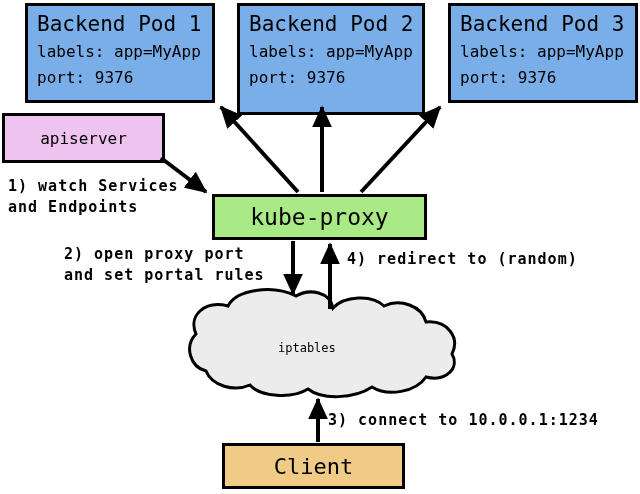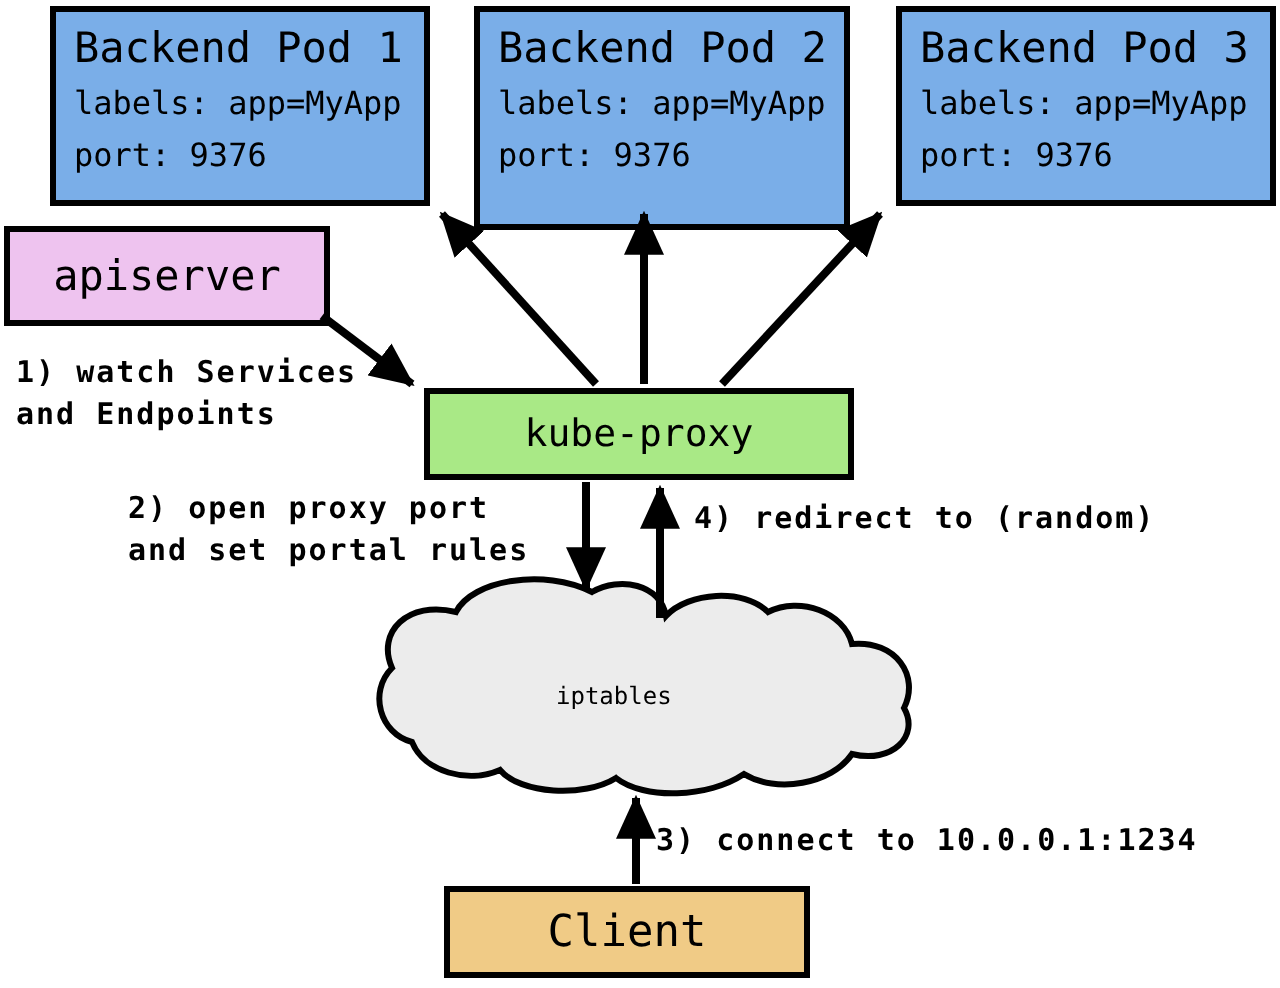--- a/index.html
+++ b/index.html
@@ -19,22 +19,22 @@
   .boxes{z-index:1;}
   .wires{z-index:2;pointer-events:none;}
   .overtext{z-index:3;}
 
   .node{position:absolute;border:3px solid var(--ink);box-sizing:border-box;}
   .pod{background:var(--pod-fill);padding:3px 0 0 9px;}
   .pod-title{font-size:21px;line-height:30px;white-space:nowrap;}
   .pod-line{font-size:16px;line-height:26px;white-space:nowrap;}
 
   .centerbox{display:flex;align-items:center;justify-content:center;white-space:nowrap;}
-  .apiserver{background:var(--apiserver-fill);font-size:21px;justify-content:center;}
-  .kubeproxy{background:var(--kubeproxy-fill);font-size:19px;}
+  .apiserver{background:var(--apiserver-fill);font-size:16px;justify-content:center;}
+  .kubeproxy{background:var(--kubeproxy-fill);font-size:23px;}
   .client{background:var(--client-fill);font-size:22px;}
 
   .annot{
     position:absolute;font-weight:bold;font-size:15px;line-height:21px;
     letter-spacing:1px;white-space:nowrap;
   }
   .cloud-label{position:absolute;font-size:12px;white-space:nowrap;}
 </style>
 </head>
 <body>

